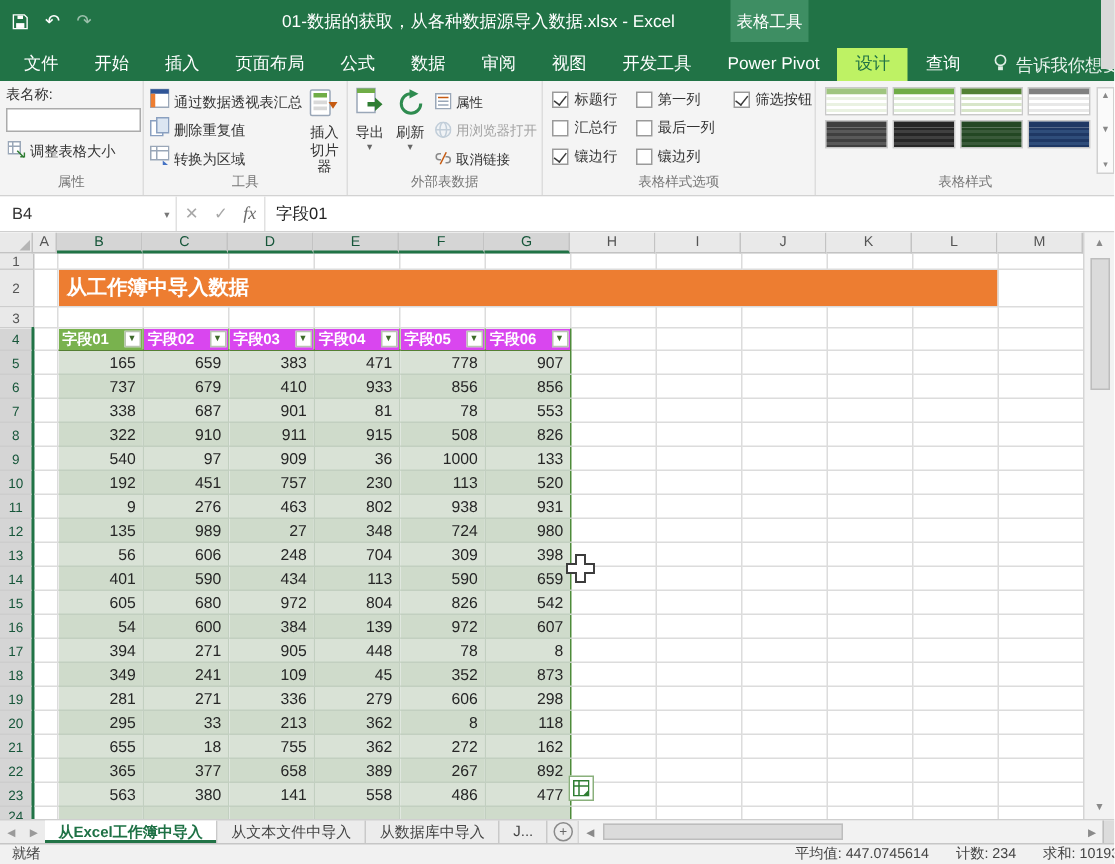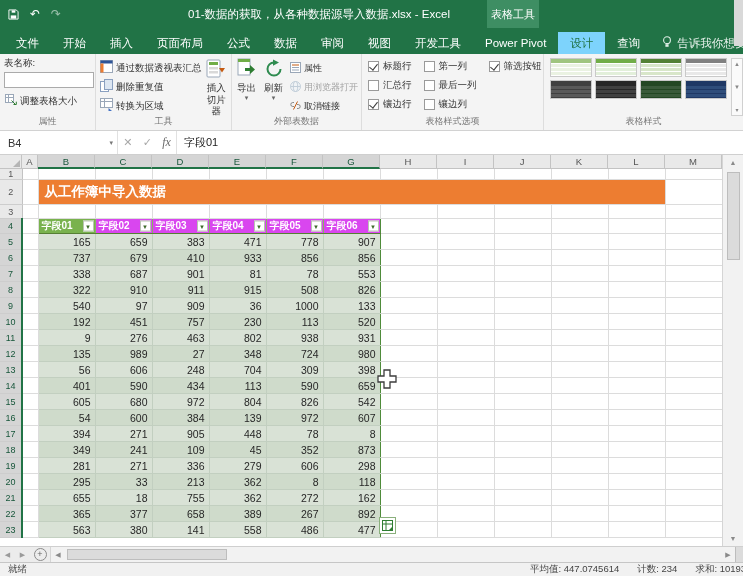--- a/index.html
+++ b/index.html
@@ -13,21 +13,21 @@
   .qat span{display:flex;align-items:center}
   .win-title{position:absolute;left:188px;top:0;height:28px;display:flex;align-items:center;font-size:11.5px;white-space:nowrap}
   .ctx-group{position:absolute;left:487px;top:0;width:52px;height:28px;background:#3e8e63;
              display:flex;align-items:center;justify-content:center;font-size:11px}
   .corner-gray{position:absolute;right:0;top:0;width:9px;height:46px;background:#d9d9d9;z-index:6}
 
   
   .tabrow{position:absolute;left:0;top:28px;width:100%;height:26px;background:#217346;
           display:flex;align-items:flex-end;padding-left:4px;box-sizing:border-box}
   .rtab{height:22px;line-height:22px;padding:0 12px;font-size:11.5px;color:#fff;white-space:nowrap;cursor:default}
-  .rtab.active{background:#7dd3fc;color:#217346}
+  .rtab.active{background:#bef264;color:#217346}
   .tellme{display:flex;align-items:center;gap:5px;height:22px;color:#e8f2ec;font-size:11.5px;padding:0 10px;white-space:nowrap}
 
   
   .ribbon{position:absolute;left:0;top:54px;width:100%;height:77px;background:#f4f4f4;
           border-bottom:1px solid #d2d2d2;display:flex;box-sizing:border-box;overflow:hidden}
   .rgroup{position:relative;height:100%;border-right:1px solid #ddd;flex:0 0 auto;box-sizing:border-box}
   .glabel{position:absolute;bottom:2px;left:0;width:100%;text-align:center;font-size:9px;color:#777;white-space:nowrap}
   .g1{width:96px;padding:3px 4px}
   .tname-label{font-size:9.5px}
   .tname-input{width:84px;height:14px;border:1px solid #ababab;background:#fff;font-size:9.5px;padding:0 2px;display:block;margin-top:2px}
@@ -788,35 +788,57 @@
               <td class="d band0">558</td>
               <td class="d band0">486</td>
               <td class="d band0 tbr">477</td>
               <td></td>
               <td></td>
               <td></td>
               <td></td>
               <td></td>
               <td></td>
             </tr>
+            <tr style="height: 12px;">
+              <th class="gut sel">24</th>
+              <td></td>
+              <td class="d band1 tbl"></td>
+              <td class="d band1"></td>
+              <td class="d band1"></td>
+              <td class="d band1"></td>
+              <td class="d band1"></td>
+              <td class="d band1 tbr"></td>
+              <td></td>
+              <td></td>
+              <td></td>
+              <td></td>
+              <td></td>
+              <td></td>
+            </tr>
           </tbody>
         </table>
       </div>
   </div>
 
   <div class="vscroll">
     <div class="varrow">▲</div>
     <div class="vthumb"></div>
     <div class="vspacer"></div>
     <div class="varrow">▼</div>
   </div>
 
   <div class="tabbar">
     <div class="snav">◀</div>
     <div class="snav">▶</div>
+    <span id="sheettabs" style="display:flex">
+        <div class="stab active">从Excel工作簿中导入</div>
+        <div class="stab">从文本文件中导入</div>
+        <div class="stab">从数据库中导入</div>
+        <div class="stab">J...</div>
+      </span>
     <div class="newsheet">
       <span class="plus-circle">+</span>
     </div>
     <div class="hscroll">
       <div class="harrow left">◀</div>
       <div class="hthumb"></div>
       <div class="harrow right">▶</div>
       <div class="hsplit"></div>
     </div>
   </div>

